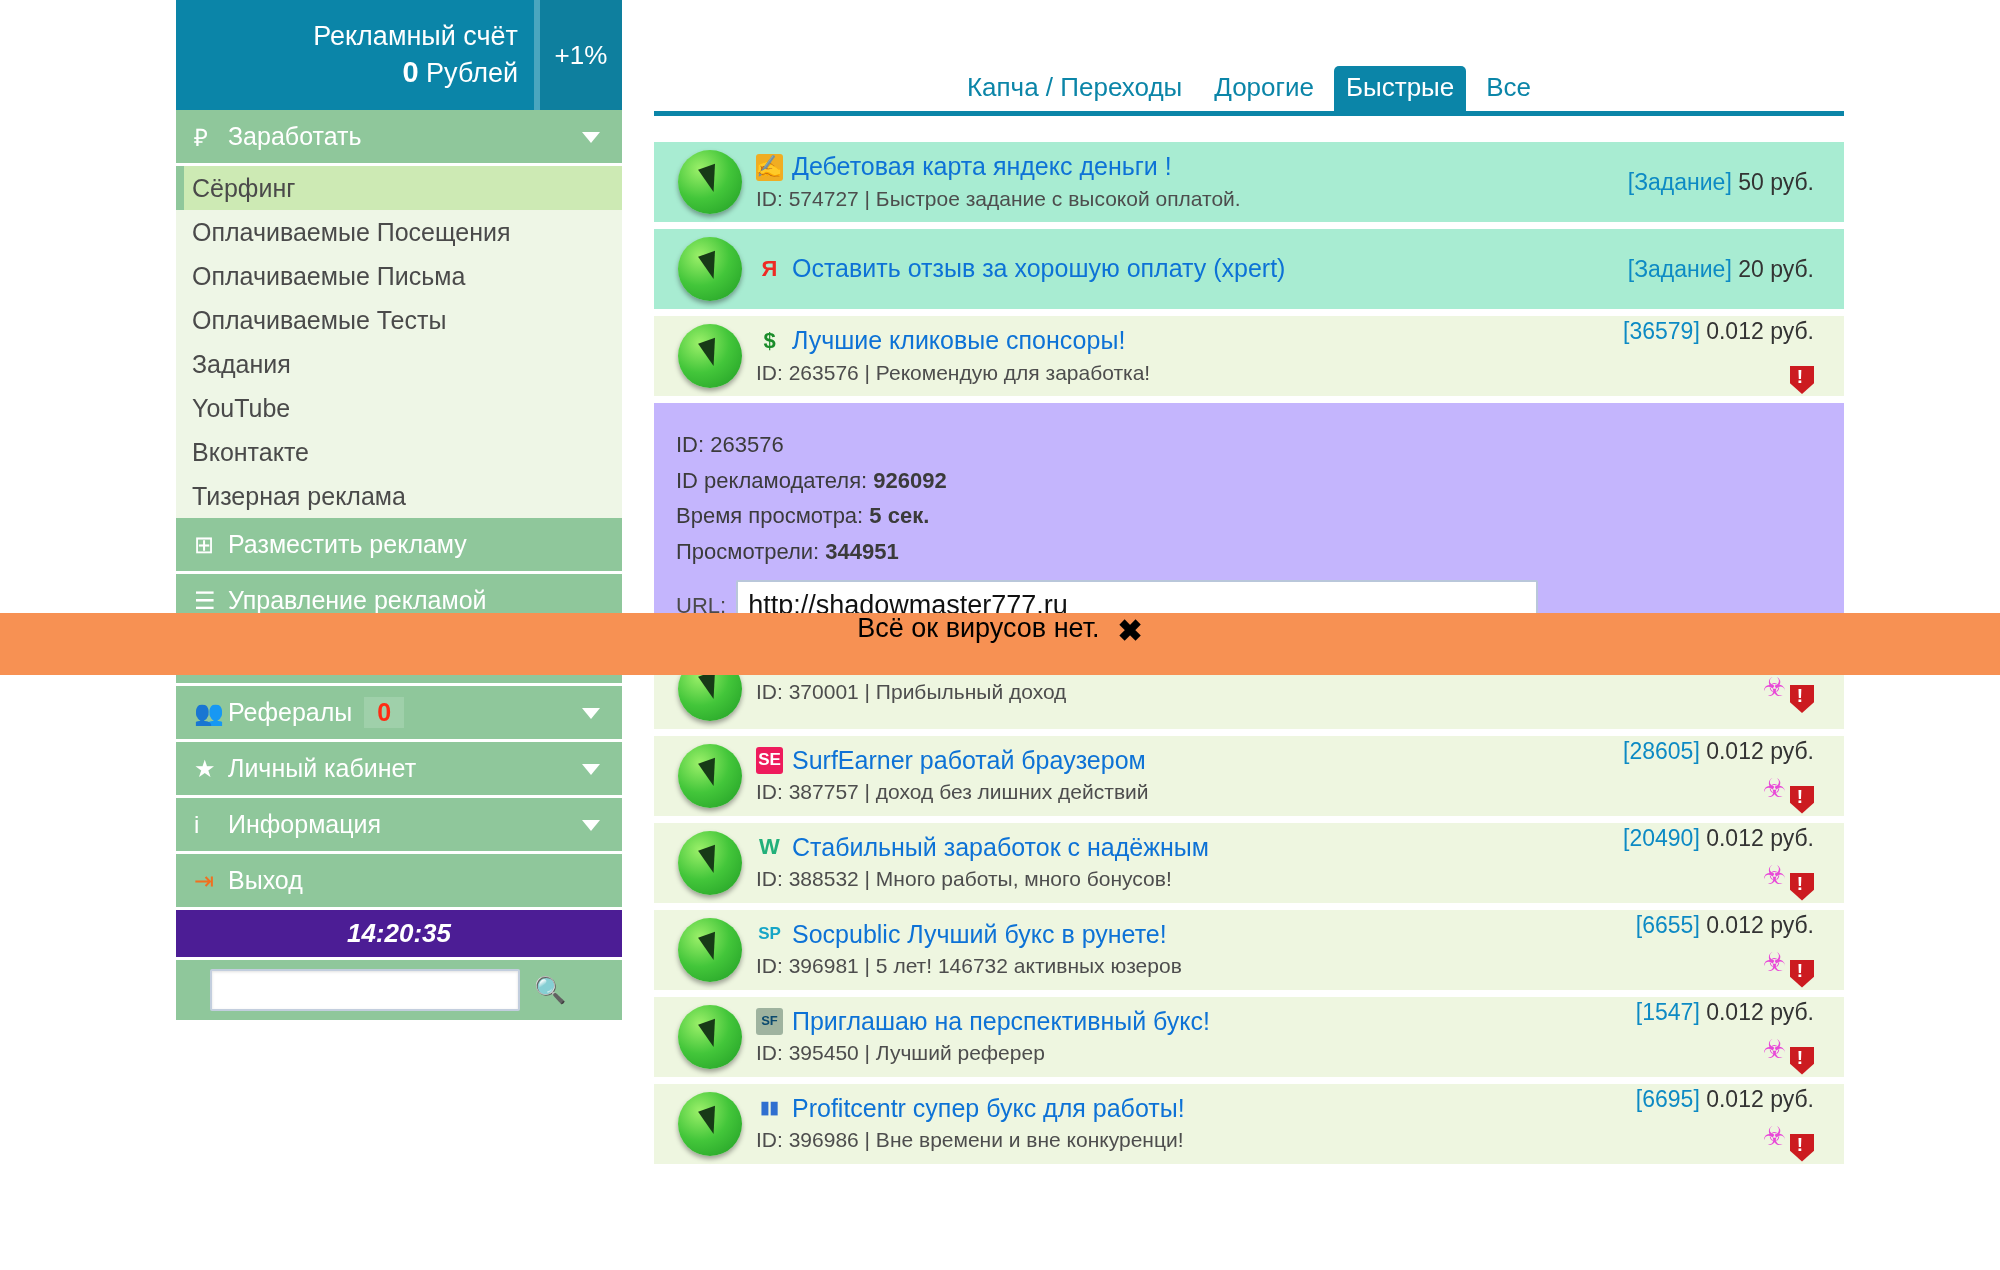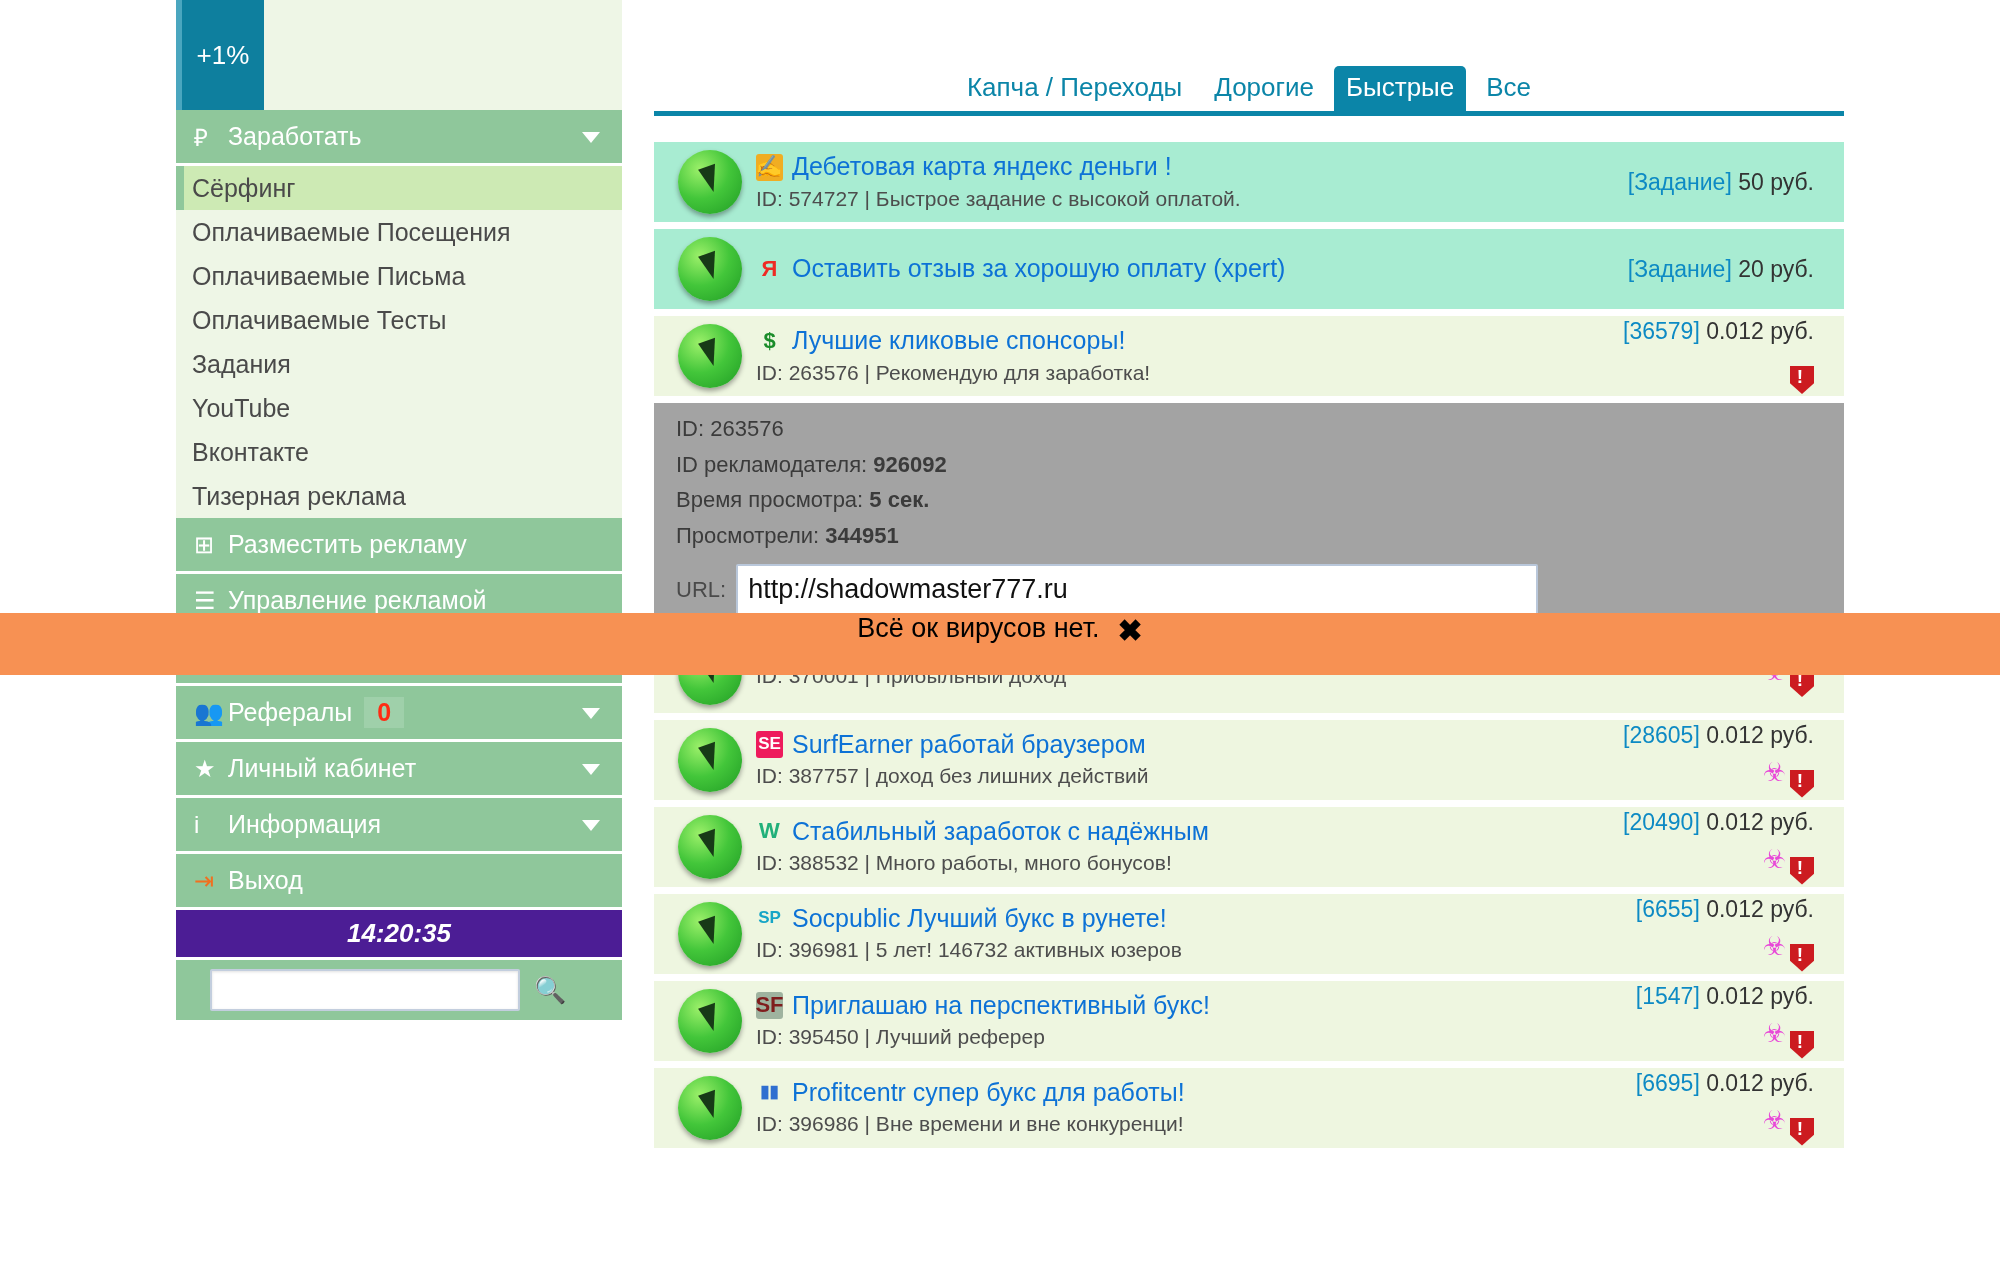--- a/index.html
+++ b/index.html
@@ -134,21 +134,21 @@
   .spider { color:#e849d8; }
   .shield {
     display:inline-block; width: 24px; height: 28px; vertical-align:-6px;
     background: #cc1b20; color:#fff; font-size:19px; font-weight:bold;
     line-height: 22px; text-align:center;
     clip-path: polygon(0 0,100% 0,100% 62%,50% 100%,0 62%);
   }
 
   
   .detail {
-    background: #a3a3a3; padding: 8px 0 10px 22px; margin-bottom: 7px;
+    background: #c4b5fd; padding: 24px 0 10px 22px; margin-bottom: 7px;
     color: #3b3b3b; font-size: 22px; line-height: 1.62;
   }
   .detail b { font-weight: bold; }
   .url-line { display:flex; align-items:center; margin-top: 10px; }
   .url-label { font-size: 22px; color:#4a4a4a; margin-right: 10px; }
   .url-input {
     width: 802px; height: 52px; background:#fff;
     border:2px solid #b9c7da; border-radius:2px;
     display:flex; align-items:center; padding-left: 10px;
     font-size: 27px; color:#111;
@@ -163,20 +163,24 @@
   #banner .x { font-size: 30px; font-weight: bold; }
 </style>
 </head>
 <body>
 
 <div id="page">
 
   <div id="sidebar">
 
     <div class="acct-row">
+      <div class="acct-main">
+        <div class="l1">Рекламный счёт</div>
+        <div class="l2"><b>0</b> <span>Рублей</span></div>
+      </div>
       <div class="acct-sep"></div>
       <div class="acct-bonus">+1%</div>
     </div>
 
     <div class="menu-head">
       <span class="mh-ico">₽</span>
       <span class="mh-label">Заработать</span>
       <span class="caret"></span>
     </div>
 
@@ -355,21 +359,21 @@
           </div>
           <div class="t-right">
             <div><span class="count">[6655]</span><span> 0.012 руб.</span></div>
             <div class="t-icons"><span class="spider">☣</span><span class="shield">!</span></div>
           </div>
         </div>
         <div class="task-row">
           <div class="ic-cursor"></div>
           <div class="t-body">
             <div class="t-title">
-              <span class="t-favicon" style="background: rgb(159, 179, 159); color: #7f1d1d; font-size: 22px;">SF</span>
+              <span class="t-favicon" style="background: rgb(159, 179, 159); color: #0c4a6e; font-size: 13px;">SF</span>
               <a class="t-link">Приглашаю на перспективный букс!</a>
             </div>
             <div class="t-meta">ID: 395450 | Лучший реферер</div>
           </div>
           <div class="t-right">
             <div><span class="count">[1547]</span><span> 0.012 руб.</span></div>
             <div class="t-icons"><span class="spider">☣</span><span class="shield">!</span></div>
           </div>
         </div>
         <div class="task-row">

